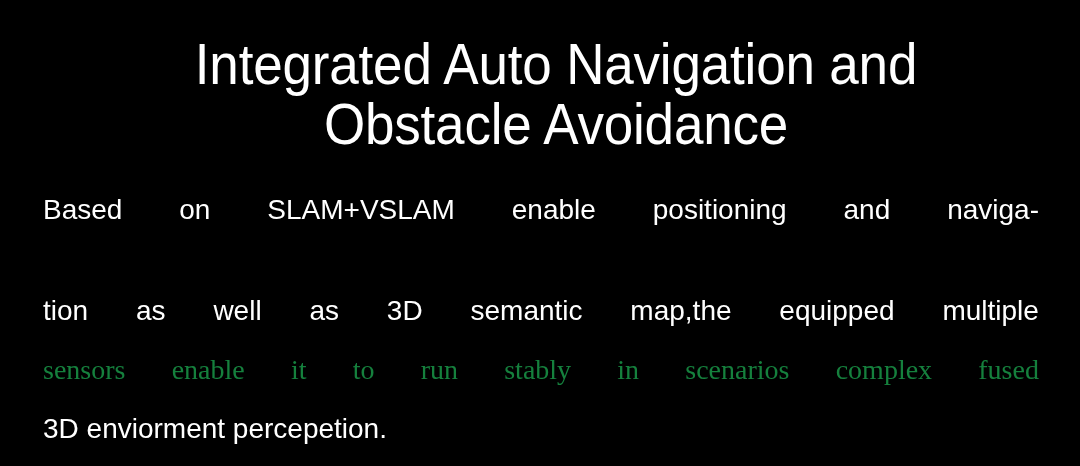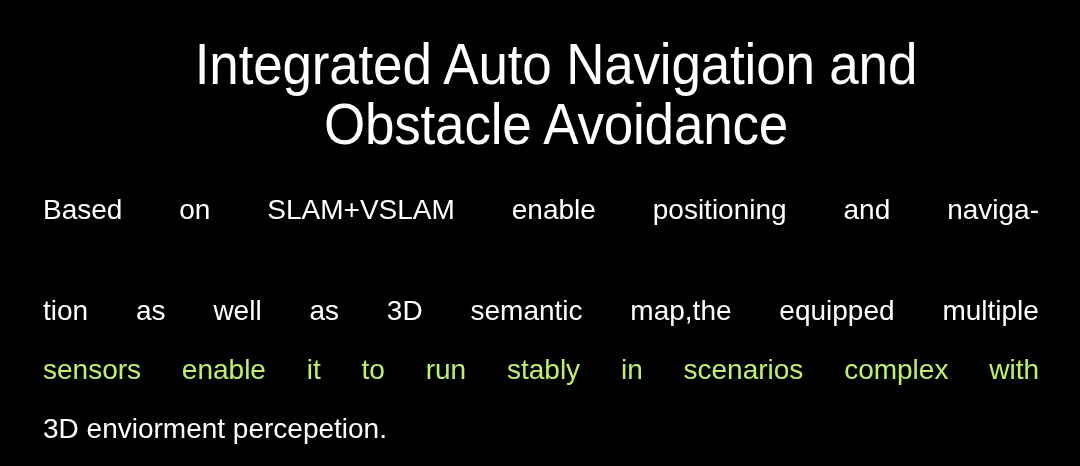--- a/index.html
+++ b/index.html
@@ -105,28 +105,28 @@
         <span class="w">tion</span>
         <span class="w">as</span>
         <span class="w">well</span>
         <span class="w">as</span>
         <span class="w">3D</span>
         <span class="w">semantic</span>
         <span class="w">map,the</span>
         <span class="w">equipped</span>
         <span class="w">multiple</span>
       </span>
-    <span class="body-line justify" style="color: #bef264;">
+    <span class="body-line justify" style="color: #15803d; font-family: Liberation Serif, serif;">
         <span class="w">sensors</span>
         <span class="w">enable</span>
         <span class="w">it</span>
         <span class="w">to</span>
         <span class="w">run</span>
         <span class="w">stably</span>
         <span class="w">in</span>
         <span class="w">scenarios</span>
         <span class="w">complex</span>
-        <span class="w">with</span>
+        <span class="w">fused</span>
       </span>
     <span class="body-line last" style="color: rgb(255, 255, 255);">3D enviorment percepetion.</span>
   </div>
 
 </div>
 
 </body></html>

